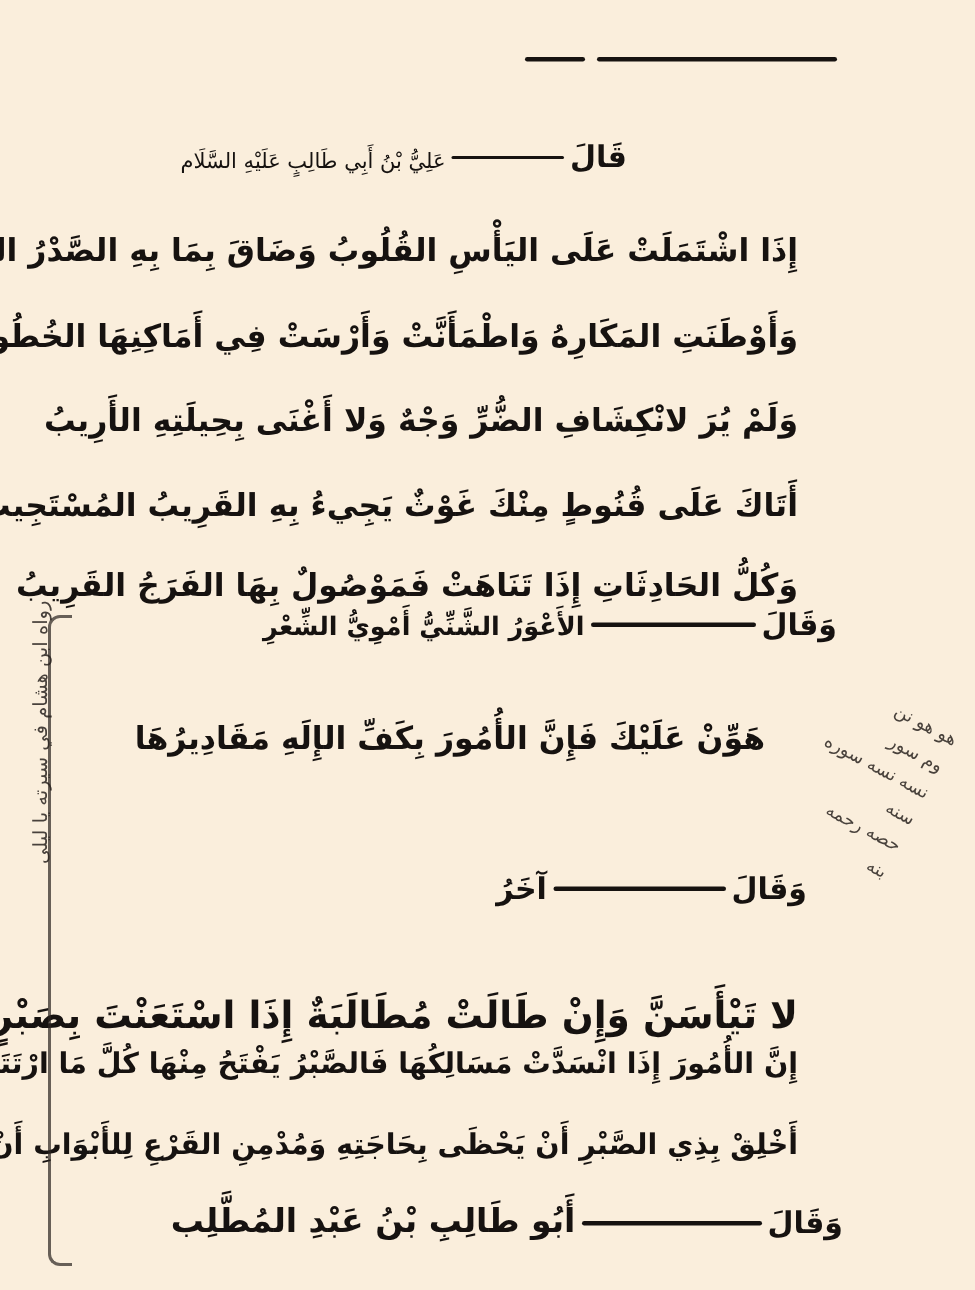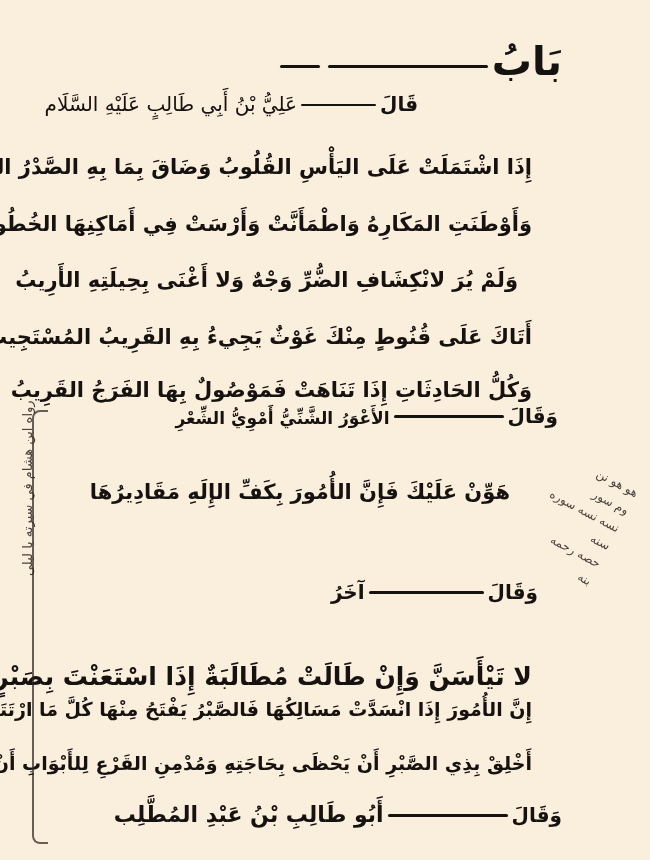--- a/index.html
+++ b/index.html
@@ -65,38 +65,37 @@
     transform-origin: top right;
     text-align: right;
   }
 </style>
 </head>
 <body>
 
 <div class="page">
 
   <div class="line title" style="right:88px; top:38px;">
-    <span class="seg">بَابُ</span>
     <span class="kashida" style="width:160px; margin-bottom:16px;"></span>
     <span class="kashida" style="width:40px; margin-bottom:16px;"></span>
   </div>
 
   <div class="line heading" style="right:232px; top:92px;">
     <span class="seg">قَالَ</span>
     <span class="kashida" style="width:75px; height:2px;"></span>
-    <span class="seg" style="font-size:20px; font-weight:normal;">عَلِيُّ بْنُ أَبِي طَالِبٍ عَلَيْهِ السَّلَام</span>
+    <span class="seg" style="font-size:14px; font-weight:normal;">عَلِيُّ بْنُ أَبِي طَالِبٍ عَلَيْهِ السَّلَام</span>
   </div>
 
   <div class="line verse" style="right:118px; top:155px;">
     <span class="seg">إِذَا اشْتَمَلَتْ عَلَى اليَأْسِ القُلُوبُ وَضَاقَ بِمَا بِهِ الصَّدْرُ الرَّحِيبُ</span>
   </div>
   <div class="line verse" style="right:118px; top:212px;">
     <span class="seg">وَأَوْطَنَتِ المَكَارِهُ وَاطْمَأَنَّتْ وَأَرْسَتْ فِي أَمَاكِنِهَا الخُطُوبُ</span>
   </div>
-  <div class="line verse" style="right:132px; top:268px;">
+  <div class="line verse" style="right:118px; top:268px;">
     <span class="seg">وَلَمْ يُرَ لانْكِشَافِ الضُّرِّ وَجْهٌ وَلا أَغْنَى بِحِيلَتِهِ الأَرِيبُ</span>
   </div>
   <div class="line verse" style="right:118px; top:325px;">
     <span class="seg">أَتَاكَ عَلَى قُنُوطٍ مِنْكَ غَوْثٌ يَجِيءُ بِهِ القَرِيبُ المُسْتَجِيبُ</span>
   </div>
   <div class="line verse" style="right:118px; top:378px;justify-content:flex-end;">
     <span class="seg">وَكُلُّ الحَادِثَاتِ إِذَا تَنَاهَتْ فَمَوْصُولٌ بِهَا الفَرَجُ القَرِيبُ</span>
   </div>
 
   <div class="line heading" style="right:92px; top:404px;">

